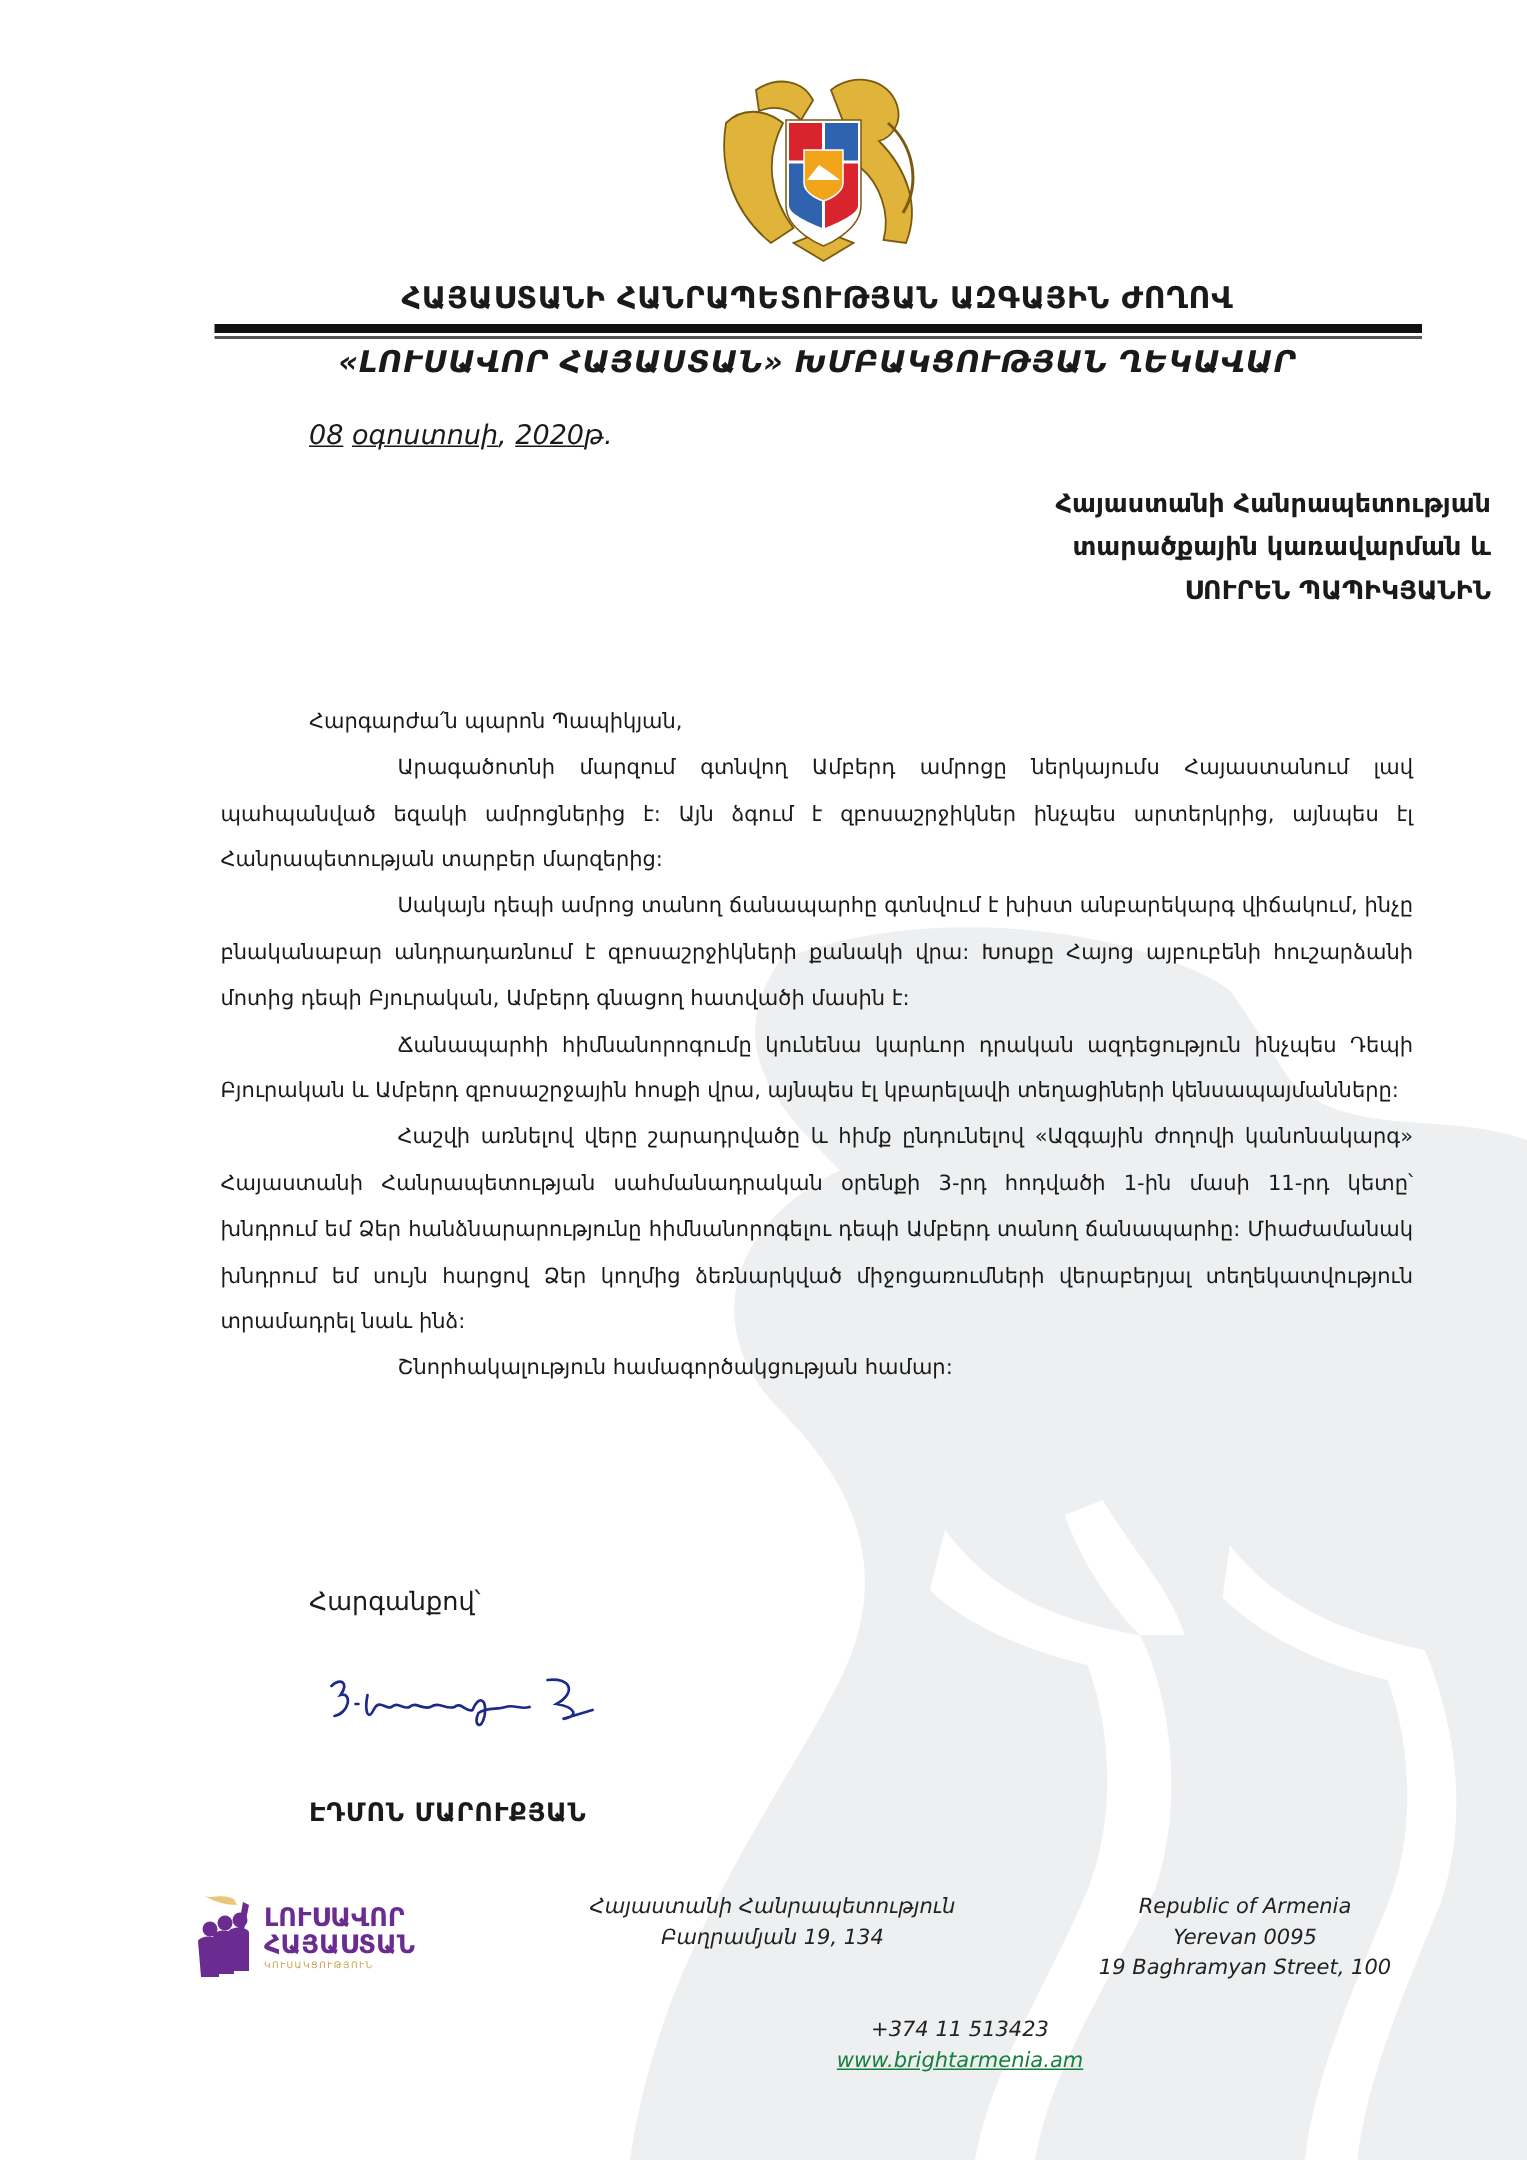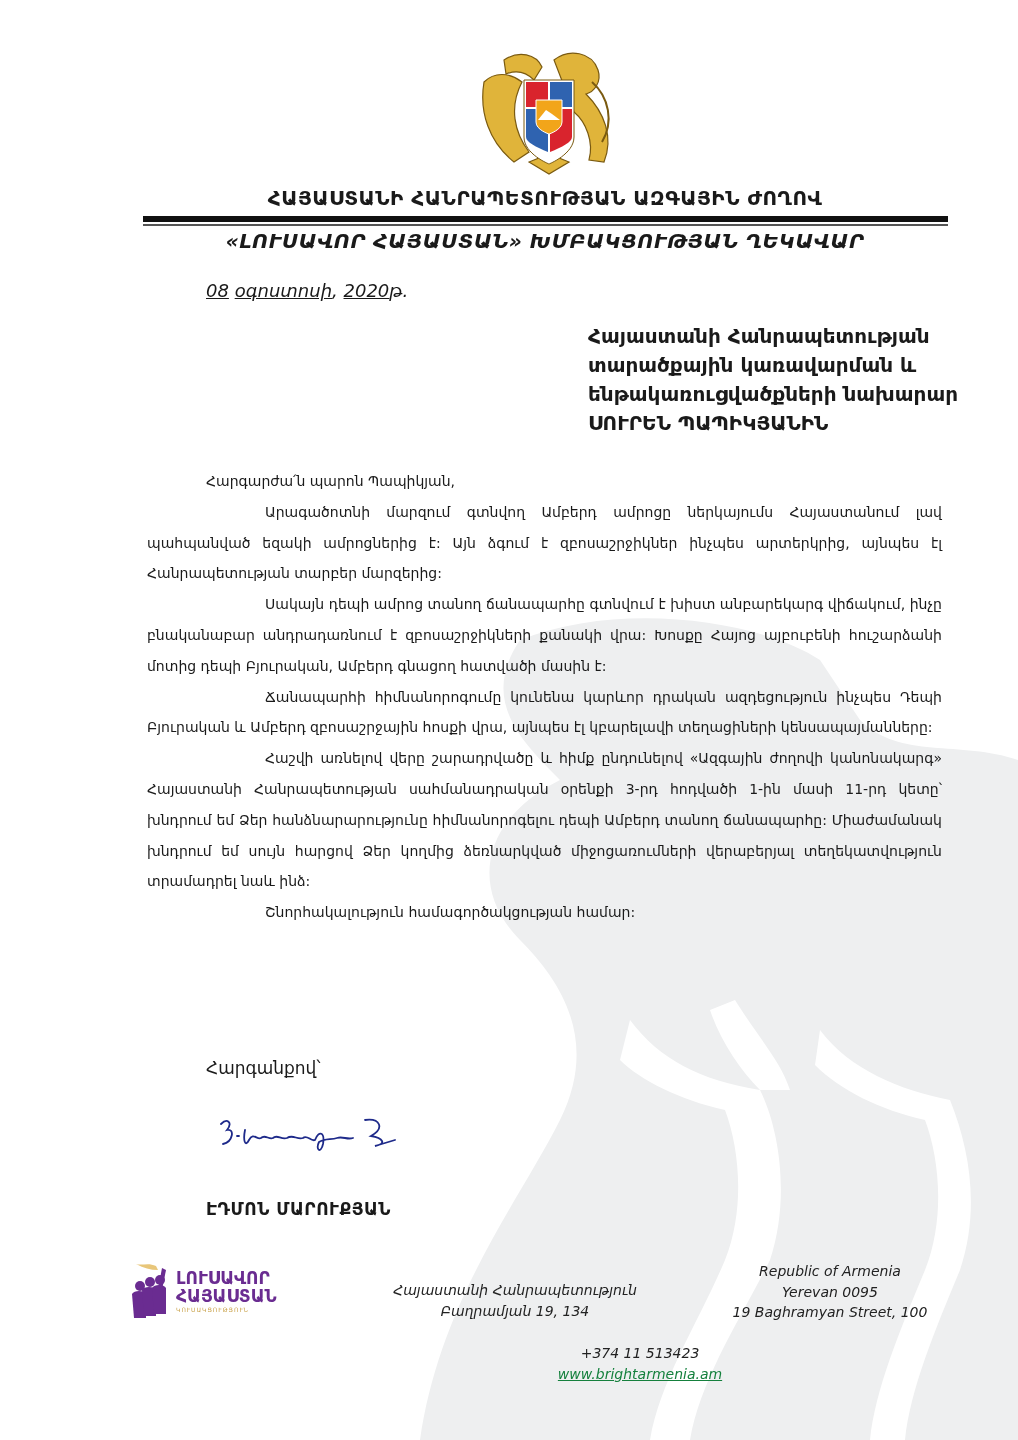--- a/index.html
+++ b/index.html
@@ -23,41 +23,41 @@
   .subtitle {
     left: 0; width: 1090px; top: 229px; text-align: center;
     font-weight: bold; font-style: italic; font-size: 20px; letter-spacing: 0.5px;
   }
   .date {
     left: 206px; top: 280px; font-style: italic; font-size: 18px;
   }
   .date u { text-decoration: underline; }
 
   .addressee {
-    left: 588px; width: 430px; top: 322px; text-align: left;
-    font-weight: bold; font-size: 20px; line-height: 29px;
+    left: 564px; width: 430px; top: 322px; text-align: right;
+    font-weight: bold; font-size: 17px; line-height: 29px;
   }
 
   .body-text {
     left: 206px; width: 736px; top: 466px;
     font-size: 14px; line-height: 30.8px; text-align: justify;
   }
   .body-text p { margin: 0; text-indent: 59px; }
   .body-text p.salutation { text-indent: 0; }
   .body-text p.indent-first { margin-left: -59px; text-indent: 118px; }
 
   .closing { left: 206px; top: 1058px; font-size: 17px; }
   .signature { left: 215px; top: 1110px; width: 185px; height: 50px; }
   .signer { left: 206px; top: 1199px; font-weight: bold; font-size: 17px; letter-spacing: 0.5px; }
 
   .footer-logo { left: 128px; top: 1258px; width: 175px; height: 64px; }
   .footer-col {
     font-style: italic; font-size: 14px; line-height: 20.5px; text-align: center; color: #222;
   }
-  .footer-am { left: 370px; width: 290px; top: 1261px; margin-top: 19px; }
+  .footer-am { left: 370px; width: 290px; top: 1261px; }
   .footer-en { left: 690px; width: 280px; top: 1261px; }
   .footer-contact { left: 490px; width: 300px; top: 1343px; }
   .footer-contact a { color: #15803d; text-decoration: underline; text-align: right; }
 </style>
 </head>
 <body>
 
 <svg class="watermark" viewBox="0 0 1018 1440">
   <g fill="#eeeff0">
     <path d="M520 640 C 620 600, 760 620, 820 660 L 860 720 C 900 760, 960 740, 1018 760 L 1018 1440 L 420 1440 C 440 1300, 520 1200, 560 1120 C 600 1040, 560 980, 520 940 C 470 890, 480 820, 560 780 C 520 740, 480 700, 520 640 Z"></path>
@@ -95,21 +95,20 @@
 
 <div class="layer date">
   <u>08</u>
   <u>օգոստոսի</u>,
   <u>2020</u><span>թ.</span>
 </div>
 
 <div class="layer addressee">
   <div>Հայաստանի Հանրապետության</div>
   <div>տարածքային կառավարման և</div>
-  <div>ենթակառուցվածքների նախարար</div>
   <div>ՍՈՒՐԵՆ ՊԱՊԻԿՅԱՆԻՆ</div>
 </div>
 
 <div class="layer body-text">
   <p class="salutation">Հարգարժա՛ն պարոն Պապիկյան,</p>
   <p class="indent-first">Արագածոտնի մարզում գտնվող Ամբերդ ամրոցը ներկայումս Հայաստանում լավ պահպանված եզակի ամրոցներից է: Այն ձգում է զբոսաշրջիկներ ինչպես արտերկրից, այնպես էլ Հանրապետության տարբեր մարզերից:</p>
   <p class="indent-first">Սակայն դեպի ամրոց տանող ճանապարհը գտնվում է խիստ անբարեկարգ վիճակում, ինչը բնականաբար անդրադառնում է զբոսաշրջիկների քանակի վրա: Խոսքը Հայոց այբուբենի հուշարձանի մոտից դեպի Բյուրական, Ամբերդ գնացող հատվածի մասին է:</p>
   <p class="indent-first">Ճանապարհի հիմնանորոգումը կունենա կարևոր դրական ազդեցություն ինչպես Դեպի Բյուրական և Ամբերդ զբոսաշրջային հոսքի վրա, այնպես էլ կբարելավի տեղացիների կենսապայմանները:</p>
   <p class="indent-first">Հաշվի առնելով վերը շարադրվածը և հիմք ընդունելով «Ազգային ժողովի կանոնակարգ» Հայաստանի Հանրապետության սահմանադրական օրենքի 3-րդ հոդվածի 1-ին մասի 11-րդ կետը՝ խնդրում եմ Ձեր հանձնարարությունը հիմնանորոգելու դեպի Ամբերդ տանող ճանապարհը: Միաժամանակ խնդրում եմ սույն հարցով Ձեր կողմից ձեռնարկված միջոցառումների վերաբերյալ տեղեկատվություն տրամադրել նաև ինձ:</p>
   <p class="indent-first">Շնորհակալություն համագործակցության համար:</p>

